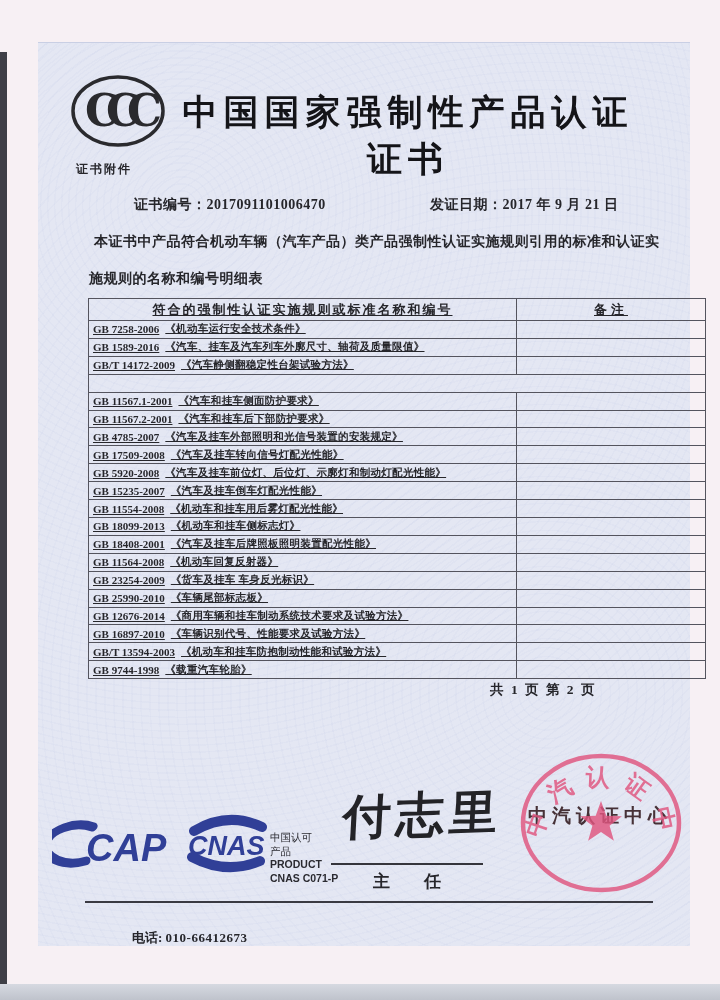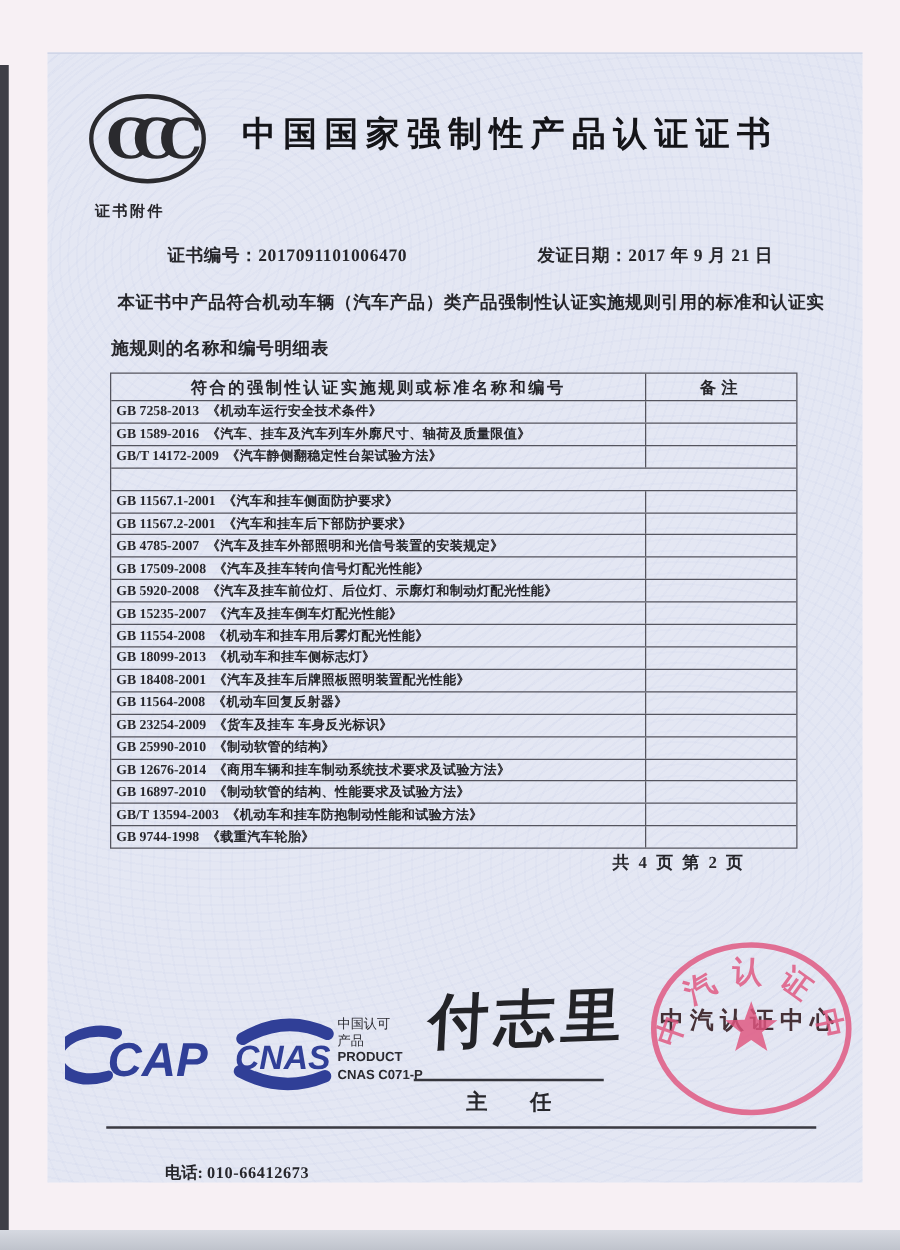--- a/index.html
+++ b/index.html
@@ -17,49 +17,49 @@
     background:
       repeating-radial-gradient(circle at 22% 18%, rgba(150,165,215,0.055) 0 1.5px, rgba(0,0,0,0) 1.5px 7px),
       repeating-radial-gradient(circle at 78% 72%, rgba(150,165,215,0.05) 0 1.5px, rgba(0,0,0,0) 1.5px 9px),
       #e4e7f3;
     border-top:1px solid #c9cfe4;
   }
   
   .ccc-logo{position:absolute;left:30px;top:28px;}
   .cert-title{
     position:absolute;left:135px;top:46px;width:470px;text-align:center;
-    font-size:27px;font-weight:bold;letter-spacing:6px;color:#141418;
+    font-size:35px;font-weight:bold;letter-spacing:6px;color:#141418;
   }
   .attach-label{position:absolute;left:38px;top:118px;font-size:12px;font-weight:bold;letter-spacing:2px;}
   .info-row{position:absolute;left:0;top:153px;width:652px;font-size:14px;font-weight:bold;}
   .info-certno{position:absolute;left:96px;top:0;letter-spacing:.5px;}
   .info-date{position:absolute;left:392px;top:0;letter-spacing:.5px;}
   .desc1{position:absolute;left:56px;top:190px;font-size:14px;font-weight:600;letter-spacing:.5px;}
   .desc2{position:absolute;left:51px;top:227px;font-size:14px;font-weight:600;letter-spacing:.5px;}
   
   .stable{
-    position:absolute;left:50px;top:255px;width:550px;height:381px;
+    position:absolute;left:50px;top:255px;width:618px;height:381px;
     display:flex;flex-direction:column;
-    border:1px solid #54545e;box-sizing:border-box;
+    border:1px solid #54545e;box-sizing:border-box;text-decoration:underline;
   }
   .thead{display:flex;height:21px;flex:none;border-bottom:1px solid #54545e;}
   .trow{display:flex;flex:1;border-bottom:1px solid #54545e;}
   .trow:last-child{border-bottom:none;}
   .tc1{width:428px;box-sizing:border-box;border-right:1px solid #54545e;
        display:flex;align-items:center;padding:0 4px;overflow:hidden;white-space:nowrap;}
   .tc2{flex:1;display:flex;align-items:center;justify-content:center;}
   .thead .tc1{justify-content:center;font-size:13px;font-weight:bold;letter-spacing:2px;}
   .thead .tc2{font-size:13px;font-weight:bold;letter-spacing:4px;}
   .code{font-size:11px;font-weight:600;margin-right:6px;font-family:"Liberation Serif",serif;}
   .cname{font-size:10.5px;font-weight:600;letter-spacing:.3px;}
   .pagination{position:absolute;left:452px;top:638px;font-size:13.5px;font-weight:bold;letter-spacing:2px;}
   
   .ccap-logo{position:absolute;left:14px;top:770px;}
   .cnas-logo{position:absolute;left:146px;top:768px;}
-  .cnas-block{position:absolute;left:232px;top:770px;font-size:10.5px;line-height:1.3;
+  .cnas-block{position:absolute;left:232px;top:788px;font-size:10.5px;line-height:1.3;
      font-family:"Liberation Sans",sans-serif;color:#2a2a30;}
   .cnas-block .b{font-weight:bold;}
   .signature{
     position:absolute;left:305px;top:740px;font-size:48px;font-weight:bold;color:#232327;
     transform:skewX(-5deg) rotate(-2deg);letter-spacing:5px;white-space:nowrap;
   }
   .sign-line{position:absolute;left:293px;top:820px;width:152px;height:2px;background:#35353c;}
   .signer-title{position:absolute;left:293px;top:827px;width:152px;text-align:center;
     font-size:17px;font-weight:bold;white-space:pre;}
   .center-name{position:absolute;left:490px;top:760px;font-size:19px;font-weight:bold;
@@ -99,21 +99,21 @@
   <div class="desc2">施规则的名称和编号明细表</div>
 
   <div class="stable">
     <div class="thead">
       <div class="tc1">符合的强制性认证实施规则或标准名称和编号</div>
       <div class="tc2">备注</div>
     </div>
     <div style="display:flex;flex-direction:column;flex:1;">
     <div class="trow">
       <div class="tc1">
-        <span class="code">GB 7258-2013</span>
+        <span class="code">GB 7258-2006</span>
         <span class="cname">《机动车运行安全技术条件》</span>
       </div>
       <div class="tc2 c2"></div>
     </div>
 
 
     <div class="trow">
       <div class="tc1">
         <span class="code">GB 1589-2016</span>
         <span class="cname">《汽车、挂车及汽车列车外廓尺寸、轴荷及质量限值》</span>
@@ -217,37 +217,37 @@
       <div class="tc1">
         <span class="code">GB 23254-2009</span>
         <span class="cname">《货车及挂车 车身反光标识》</span>
       </div>
       <div class="tc2 c2"></div>
     </div>
 
     <div class="trow">
       <div class="tc1">
         <span class="code">GB 25990-2010</span>
-        <span class="cname">《制动软管的结构》</span>
+        <span class="cname">《车辆尾部标志板》</span>
       </div>
       <div class="tc2 c2"></div>
     </div>
 
     <div class="trow">
       <div class="tc1">
         <span class="code">GB 12676-2014</span>
         <span class="cname">《商用车辆和挂车制动系统技术要求及试验方法》</span>
       </div>
       <div class="tc2 c2"></div>
     </div>
 
     <div class="trow">
       <div class="tc1">
         <span class="code">GB 16897-2010</span>
-        <span class="cname">《制动软管的结构、性能要求及试验方法》</span>
+        <span class="cname">《车辆识别代号、性能要求及试验方法》</span>
       </div>
       <div class="tc2 c2"></div>
     </div>
 
     <div class="trow">
       <div class="tc1">
         <span class="code">GB/T 13594-2003</span>
         <span class="cname">《机动车和挂车防抱制动性能和试验方法》</span>
       </div>
       <div class="tc2 c2"></div>
@@ -256,21 +256,21 @@
     <div class="trow">
       <div class="tc1">
         <span class="code">GB 9744-1998</span>
         <span class="cname">《载重汽车轮胎》</span>
       </div>
       <div class="tc2 c2"></div>
     </div>
   </div>
   </div>
 
-  <div class="pagination">共 4 页 第 2 页</div>
+  <div class="pagination">共 1 页 第 2 页</div>
 
   <svg class="ccap-logo" width="136" height="60" viewBox="0 0 136 60">
     <path d="M 44 14 A 30 19 0 1 0 44 48" fill="none" stroke="#303f97" stroke-width="9" stroke-linecap="round" transform="skewX(-12)"></path>
     <text x="34" y="48" font-size="38" font-style="italic" font-weight="bold" font-family="'Liberation Sans',sans-serif" fill="#303f97">CAP</text>
   </svg>
 
   <svg class="cnas-logo" width="86" height="64" viewBox="0 0 86 64">
     <path d="M 10 20 Q 44 0 78 16" fill="none" stroke="#303f97" stroke-width="10" stroke-linecap="round"></path>
     <text x="4" y="44" font-size="27" font-weight="bold" font-style="italic" font-family="'Liberation Sans',sans-serif" fill="#303f97">CNAS</text>
     <path d="M 8 46 Q 42 64 76 50" fill="none" stroke="#303f97" stroke-width="10" stroke-linecap="round"></path>

